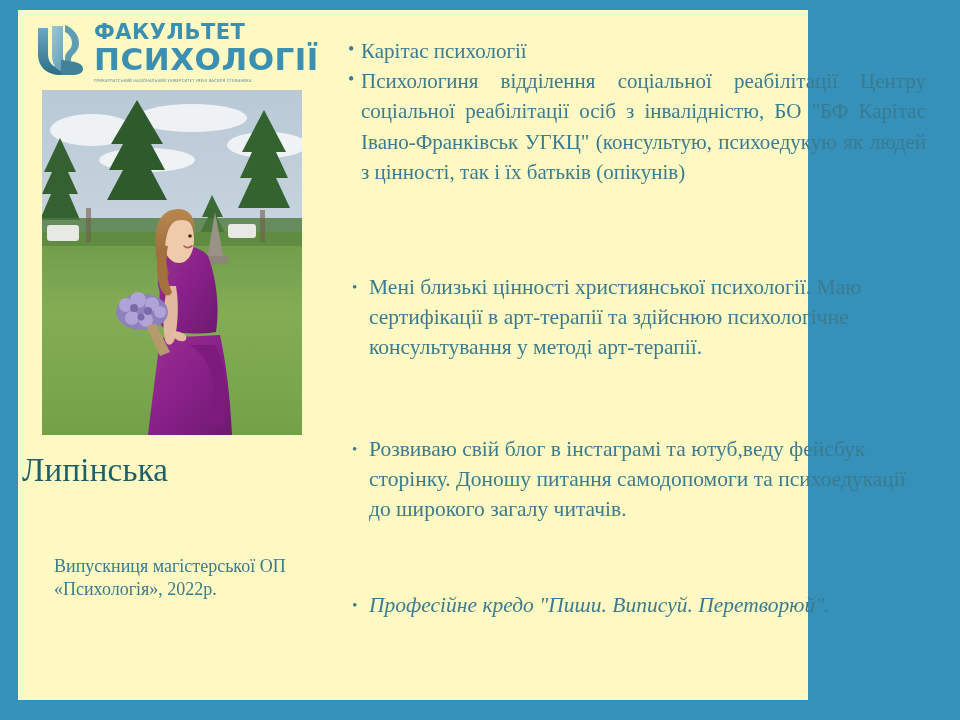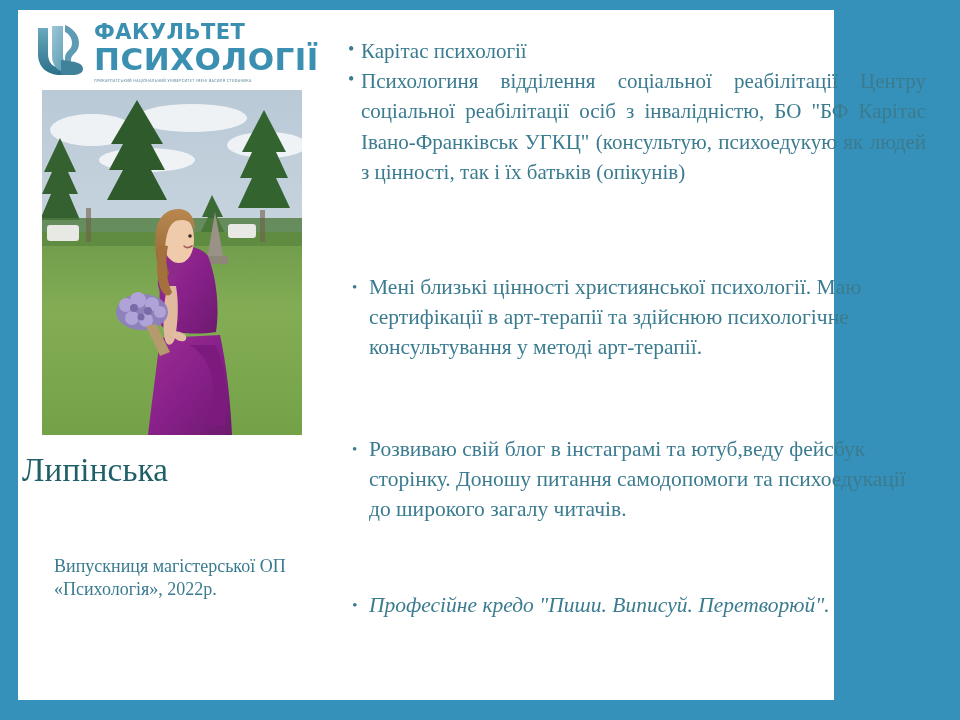--- a/index.html
+++ b/index.html
@@ -21,22 +21,21 @@
     background: #3691ba;
   }
 
   
   .panel {
     position: absolute;
     left: 18px;
     top: 10px;
     width: 790px;
     height: 690px;
-    background: #ffffff;
-    padding-left: 26px;
+    background: #fef9c3;
   }
 
   
   .left-col {
     position: absolute;
     left: 0px;
     top: 0px;
     width: 312px;
     height: 690px;
   }

